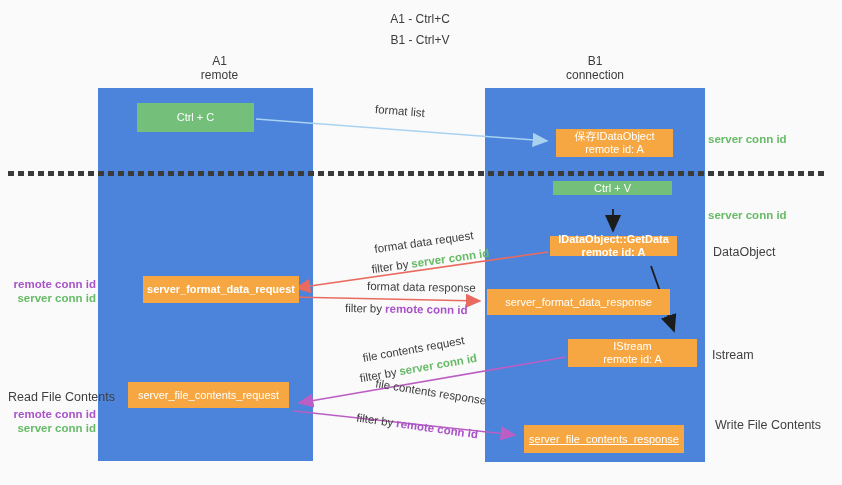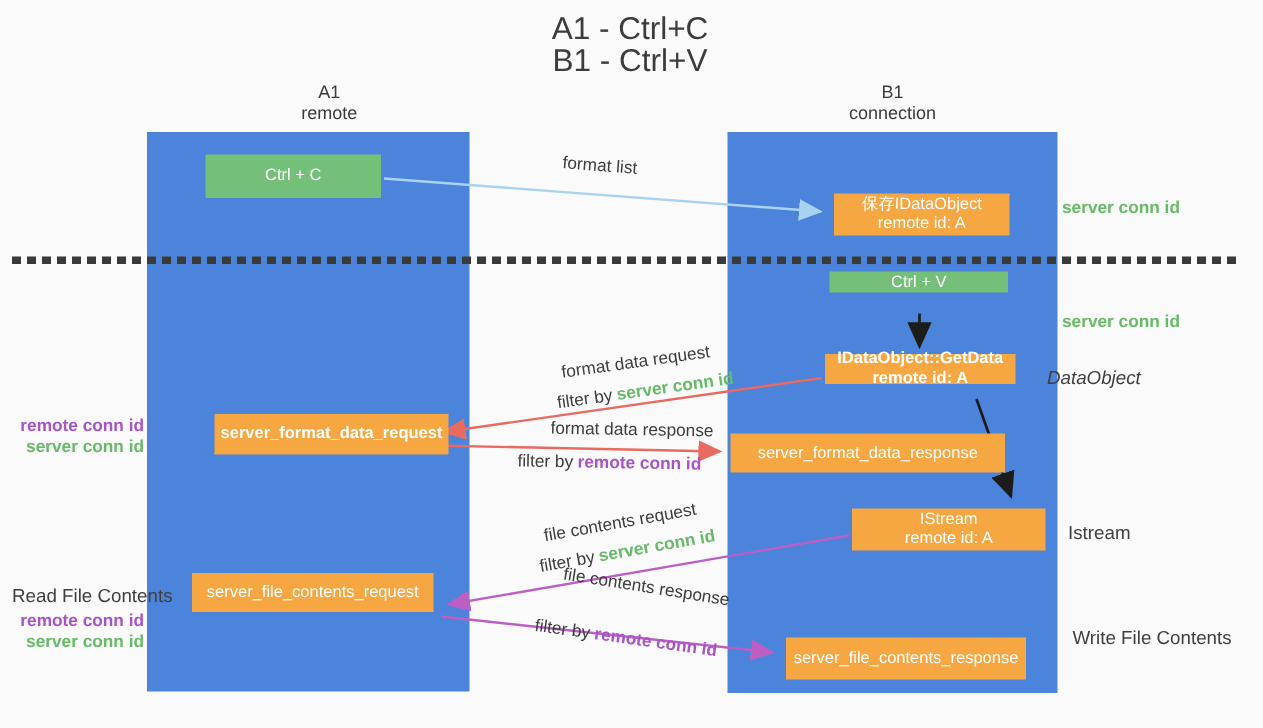--- a/index.html
+++ b/index.html
@@ -5,21 +5,21 @@
   html,body { margin:0; padding:0; }
   #canvas {
     position:relative; width:842px; height:485px;
     background:#fafafa; overflow:hidden;
     font-family:"Liberation Sans", sans-serif;
     color:#3d3d3d;
   }
   .abs { position:absolute; }
   .title {
     left:300px; top:9px; width:240px; text-align:center;
-    font-size:21px; line-height:21px; color:#3c3c3c;
+    font-size:12px; line-height:21px; color:#3c3c3c;
   }
   .lane { background:#4c83db; }
   #lane-left  { left:98px;  top:88px; width:215px; height:373px; }
   #lane-right { left:485px; top:88px; width:220px; height:374px; }
   .lane-header { text-align:center; font-size:12px; line-height:14px; color:#3c3c3c; }
   #header-left  { left:112px;  top:54px; width:215px; }
   #header-right { left:485px; top:54px; width:220px; }
 
   .node {
     display:flex; flex-direction:column; align-items:center; justify-content:center;
@@ -28,21 +28,21 @@
   .green  { background:#74bf7a; }
   .orange { background:#f7a742; }
   #node-ctrl-c     { left:137px; top:103px; width:117px; height:29px; }
   #node-save       { left:556px; top:129px; width:117px; height:28px; }
   #node-ctrl-v     { left:553px; top:181px; width:119px; height:14px; }
   #node-getdata    { left:550px; top:236px; width:127px; height:20px;font-weight:bold; }
   #node-format-req { left:143px; top:276px; width:156px; height:27px;font-weight:bold; }
   #node-format-res { left:487px; top:289px; width:183px; height:26px; }
   #node-istream    { left:568px; top:339px; width:129px; height:28px; }
   #node-file-req   { left:128px; top:382px; width:161px; height:26px; }
-  #node-file-res   { left:524px; top:425px; width:160px; height:28px; }
+  #node-file-res   { left:524px; top:425px; width:160px; height:28px;text-decoration:underline; }
 
   #divider {
     left:8px; top:171px; width:816px; height:5px;
     background:repeating-linear-gradient(90deg,#3a3a3a 0 6px,transparent 6px 10px);
   }
 
   svg.overlay { position:absolute; left:0; top:0; pointer-events:none; }
 
   .alabel { position:absolute; font-size:11.5px; color:#3d3d3d; white-space:nowrap; }
   .alabel .pfx { margin-right:3px; }
@@ -57,21 +57,21 @@
   #lbl-fcr-1  { left:362px; top:343px; transform:rotate(-10deg); }
   #lbl-fcr-2  { left:359px; top:362px; transform:rotate(-10deg); }
   #lbl-fcs-1  { left:375px; top:386px; transform:rotate(9deg); }
   #lbl-fcs-2  { left:356px; top:420px; transform:rotate(8deg); }
 
   .side { position:absolute; white-space:nowrap; }
   .side-bold { font-size:11.5px; font-weight:bold; }
   .side-gray { font-size:12.5px; color:#3f3f3f; }
   #side-scid-top { left:708px; top:133px; }
   #side-scid-mid { left:708px; top:209px; }
-  #side-dataobject { left:698px; top:245px;font-style:italic; }
+  #side-dataobject { left:713px; top:245px; }
   #side-istream    { left:712px; top:348px; }
   #side-write      { left:715px; top:418px;text-align:right; }
   #side-read       { left:8px;   top:390px; }
   .left-ids { left:0; width:96px; text-align:right; font-size:11.5px; font-weight:bold; line-height:14px; }
   #left-ids-mid    { top:277px; }
   #left-ids-bottom { top:407px; }
 </style>
 </head>
 <body>
 

